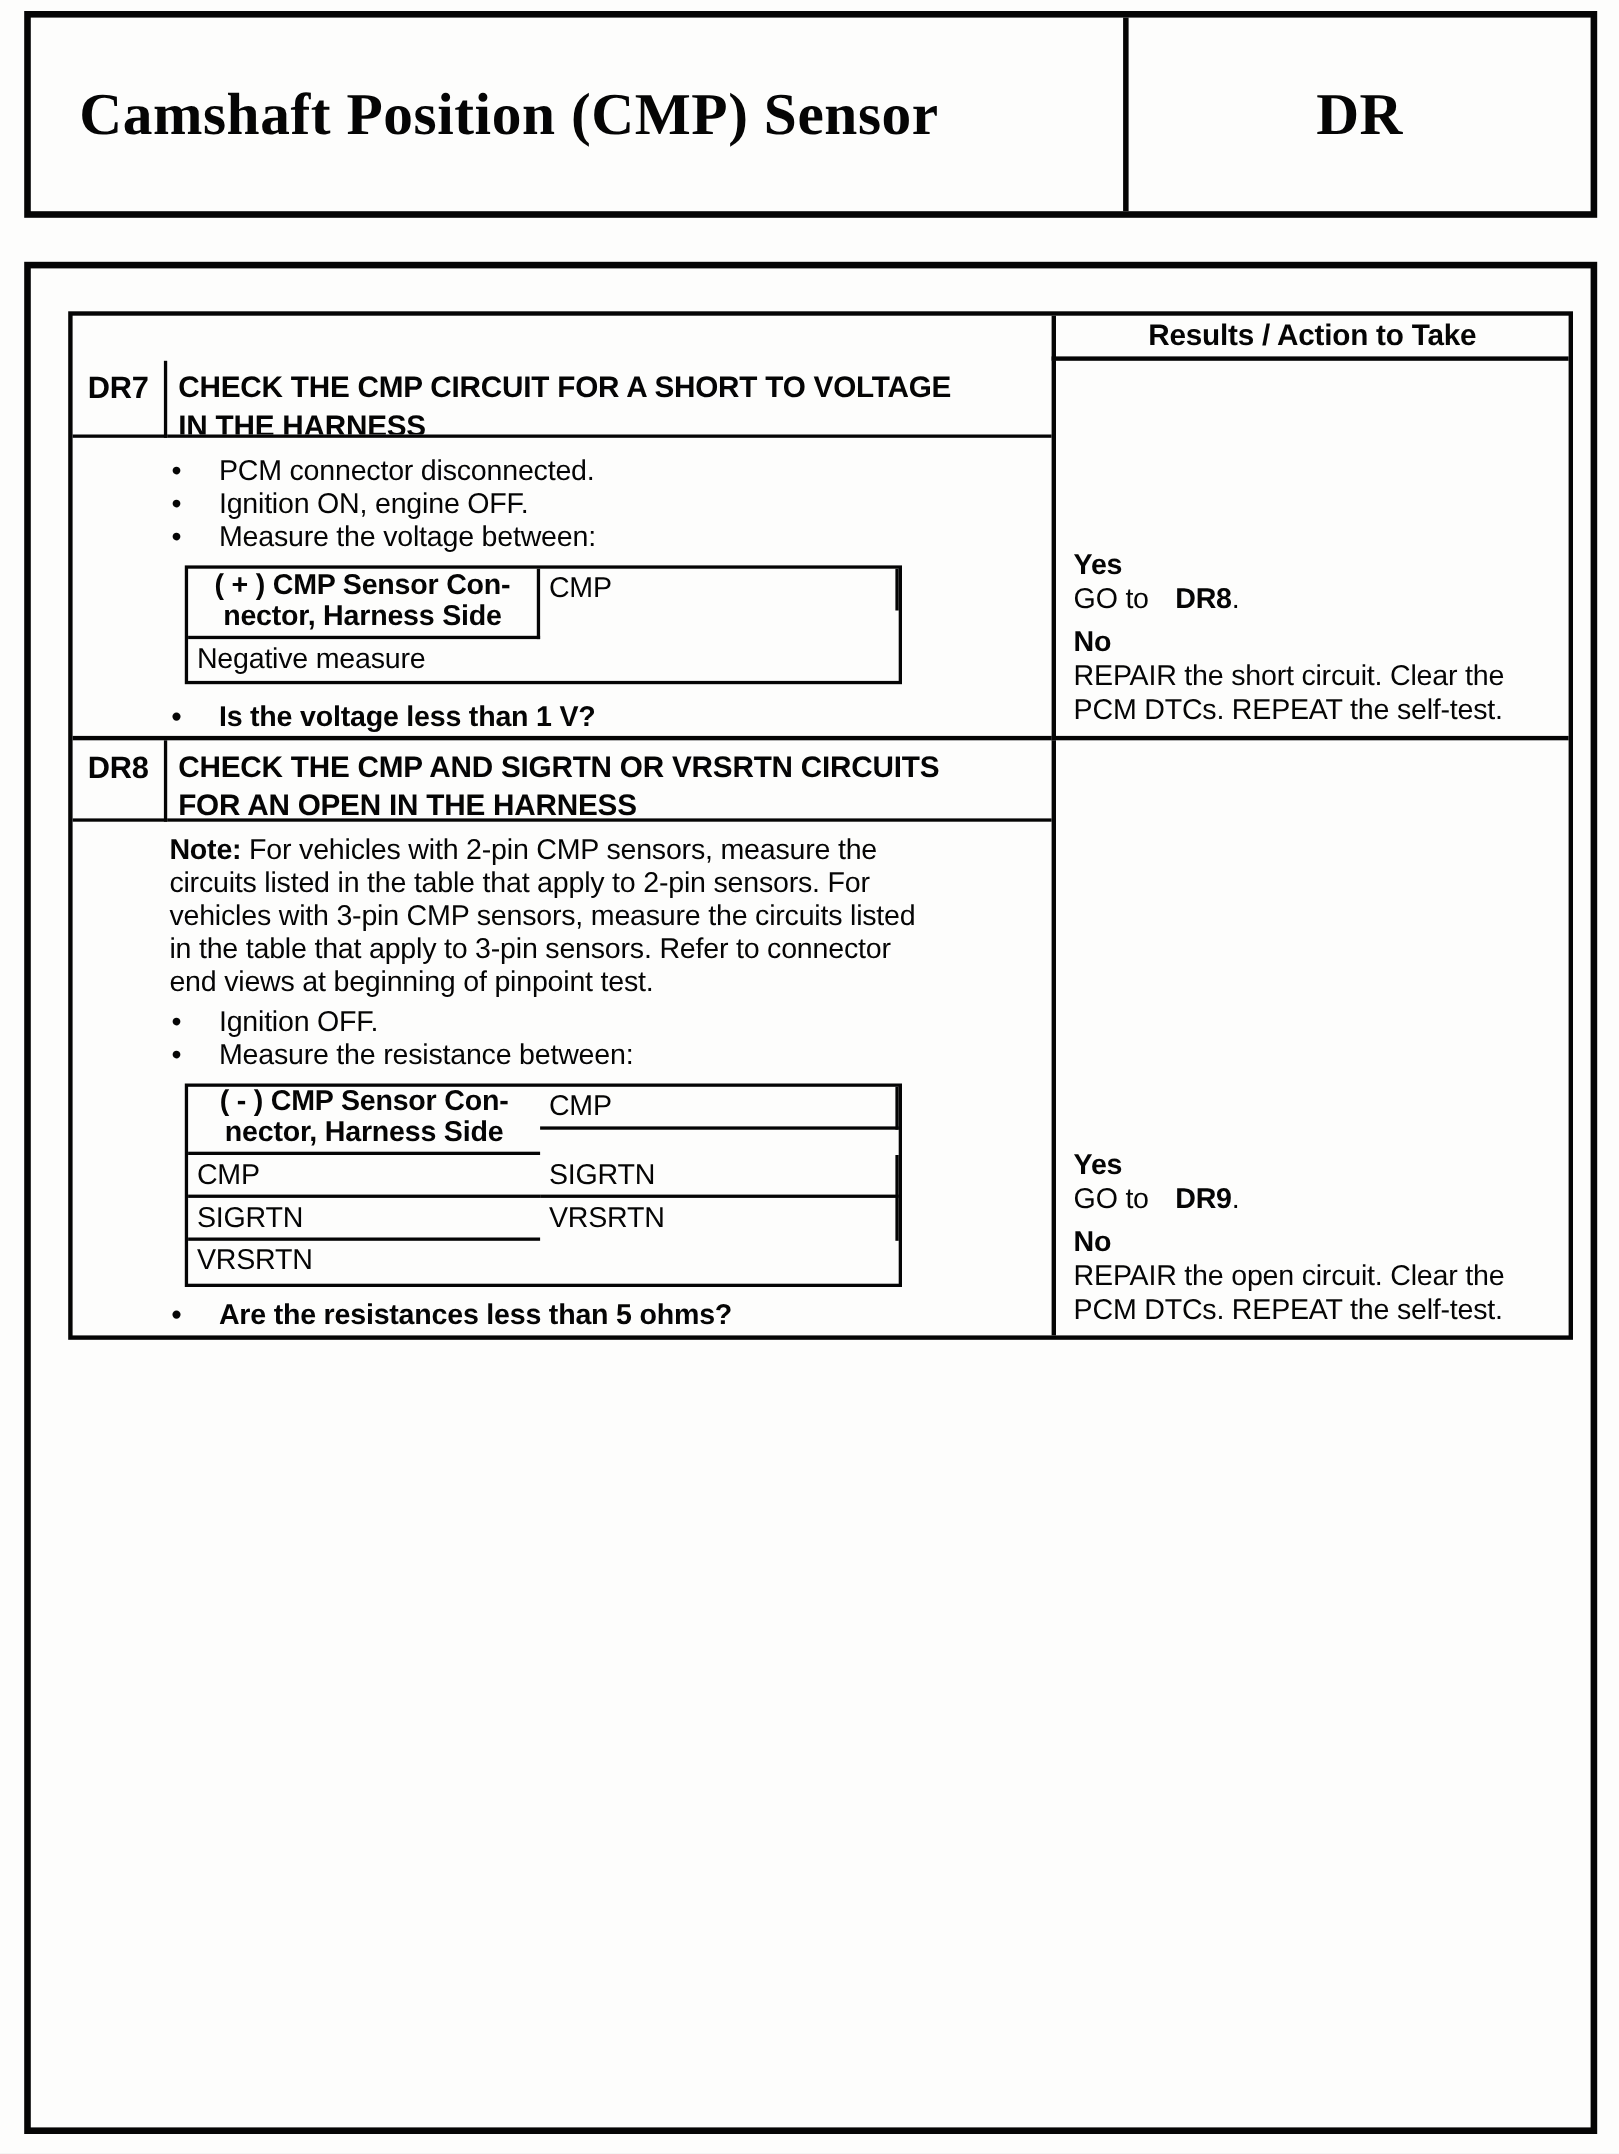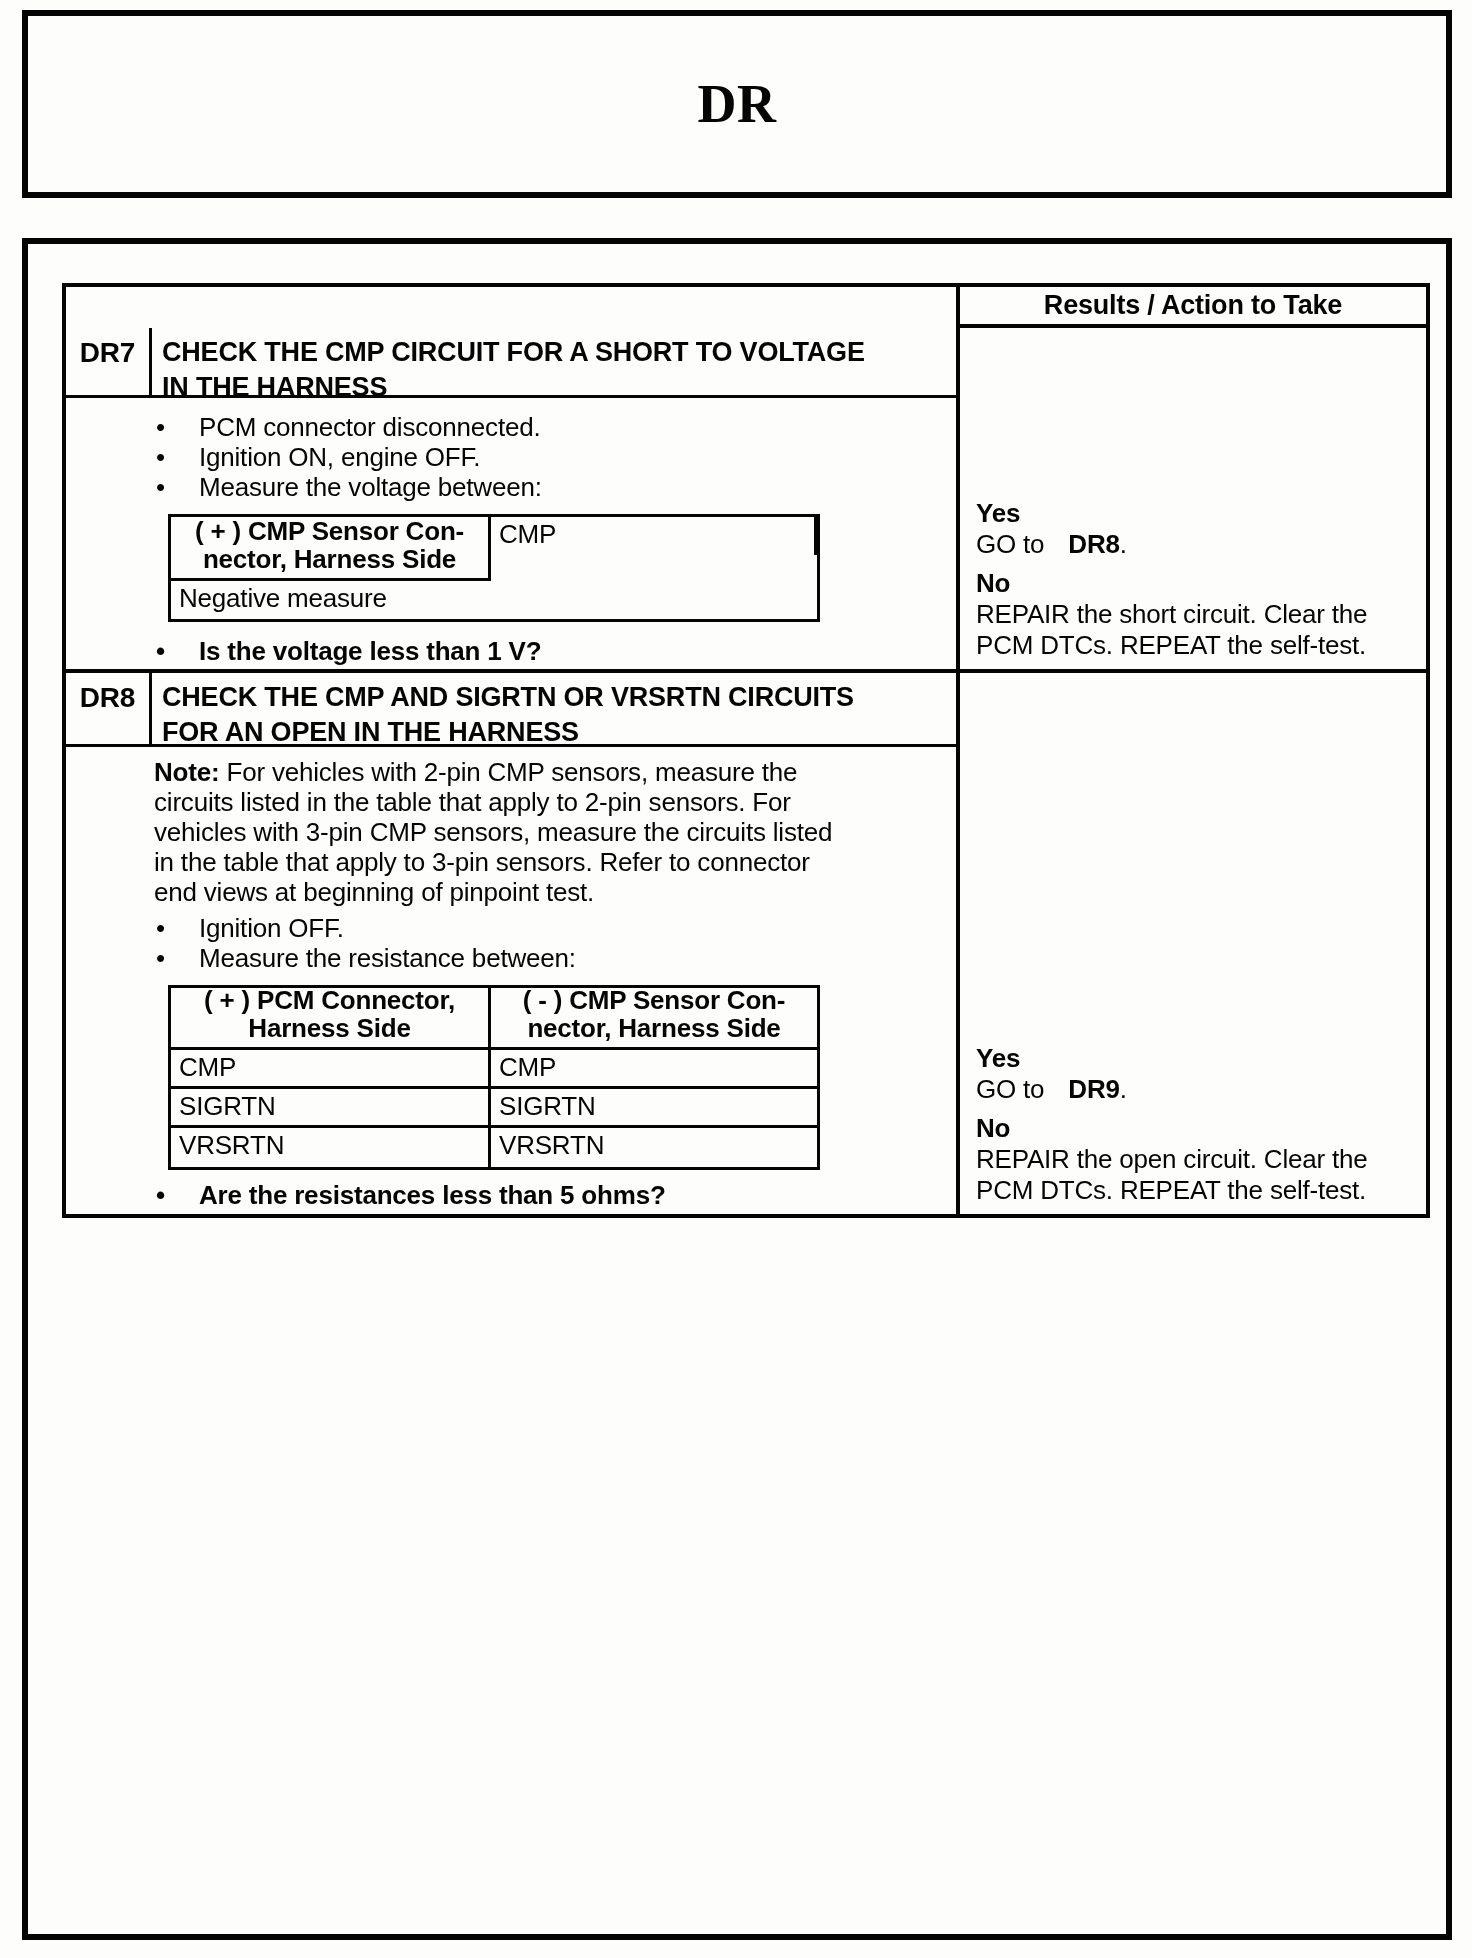--- a/index.html
+++ b/index.html
@@ -102,20 +102,23 @@
   .dr7-table .st-data{height:38px;}
   .dr8-table .st-data{height:39px;}
   .st-data.rb{border-bottom:3px solid #050505;}
 </style>
 </head>
 <body>
 
 <div class="page">
 
   <div class="header-box">
+    <div class="header-title-cell">
+      <span class="page-title">Camshaft Position (CMP) Sensor</span>
+    </div>
     <div class="header-code-cell">
       <span class="page-code">DR</span>
     </div>
   </div>
 
   <div class="content-box">
 
     <div class="diag-table">
 
       <div class="cell col-head results">Results / Action to Take</div>
@@ -185,22 +188,20 @@
             <span class="bullet-dot">•</span>
             <span>Ignition OFF.</span>
           </div>
           <div class="bullet-line">
             <span class="bullet-dot">•</span>
             <span>Measure the resistance between:</span>
           </div>
         </div>
 
         <div class="sub-table dr8-table">
-          <div class="st-cell st-head left">( + ) PCM Connector,
-Harness Side</div>
           <div class="st-cell st-head">( - ) CMP Sensor Con-
 nector, Harness Side</div>
           <div class="st-cell st-data left rb">CMP</div>
           <div class="st-cell st-data rb">CMP</div>
           <div class="st-cell st-data left rb">SIGRTN</div>
           <div class="st-cell st-data rb">SIGRTN</div>
           <div class="st-cell st-data left">VRSRTN</div>
           <div class="st-cell st-data">VRSRTN</div>
         </div>
 

